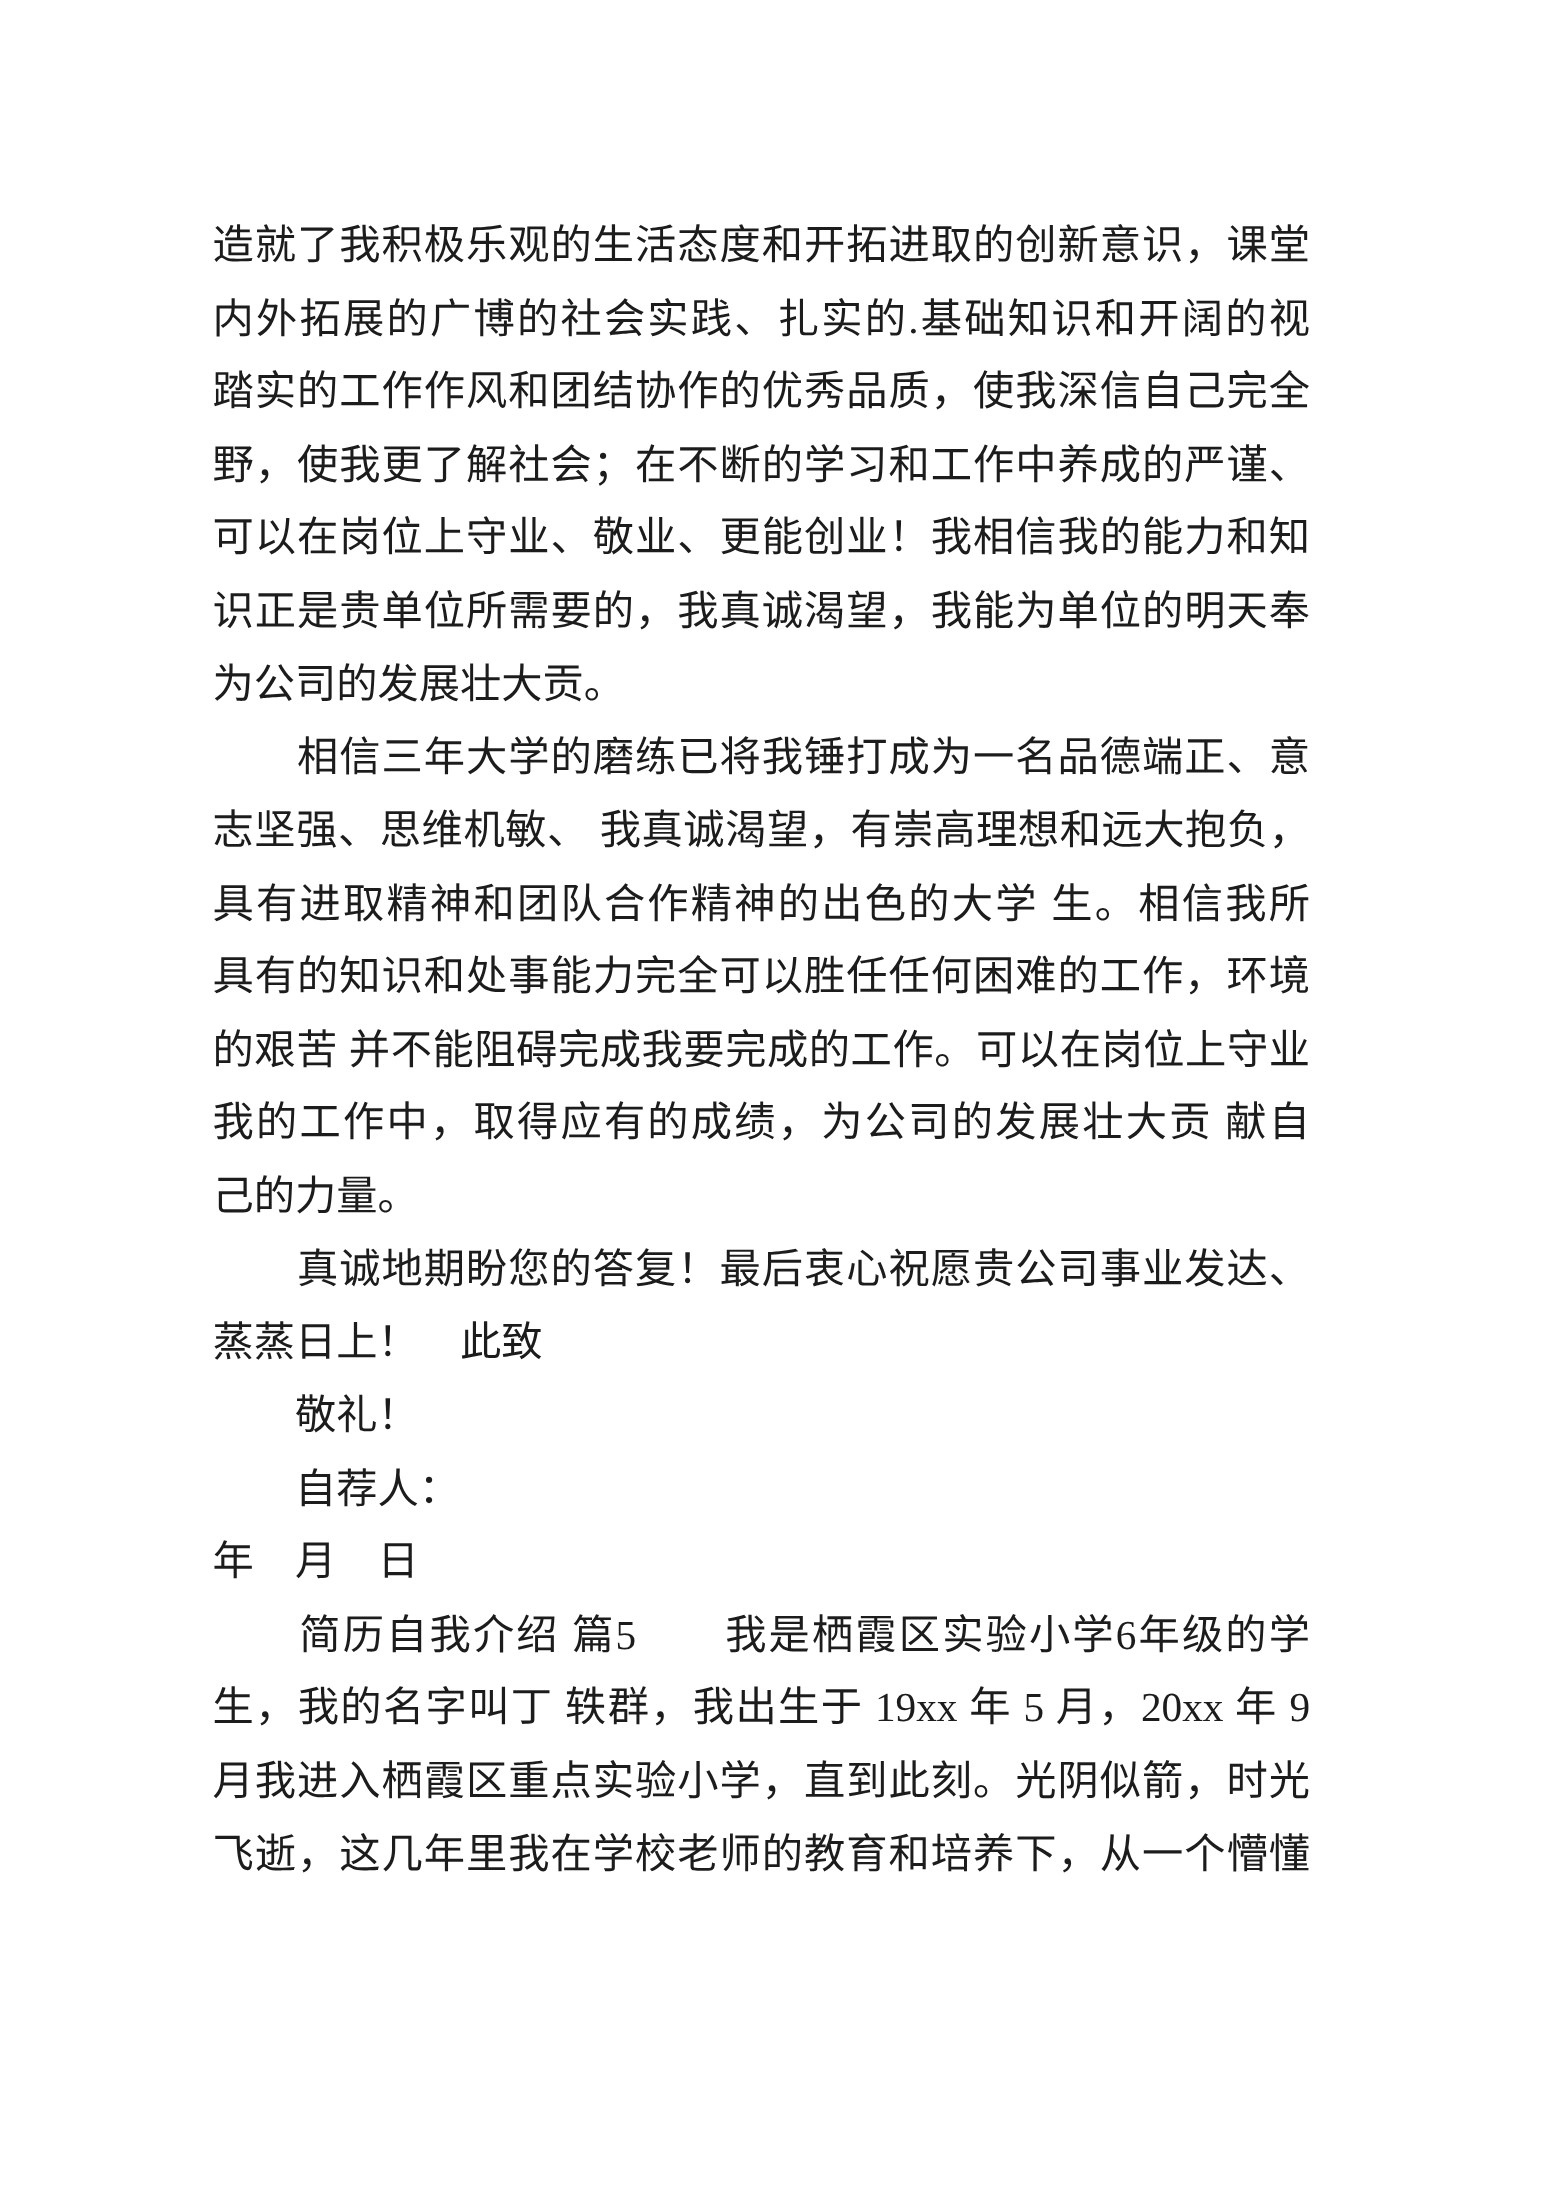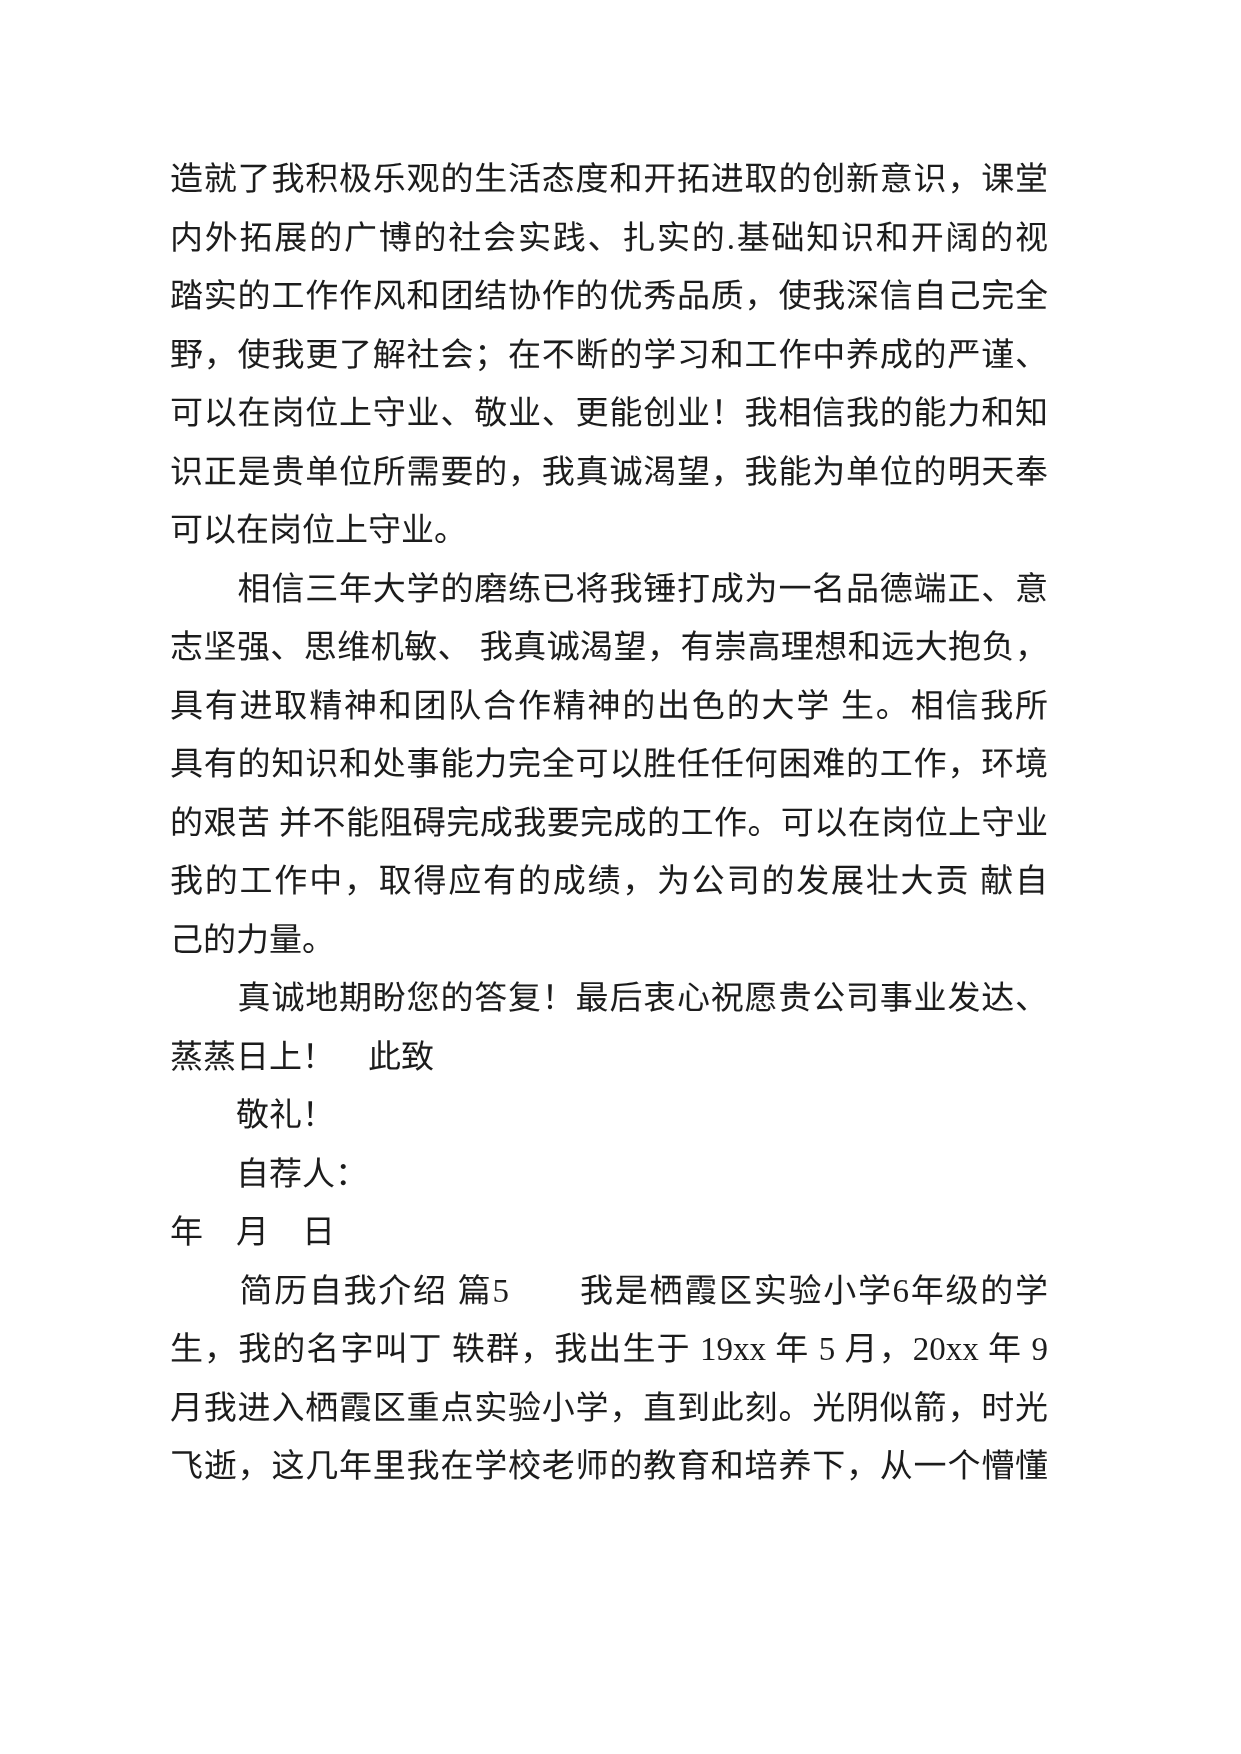--- a/index.html
+++ b/index.html
@@ -10,21 +10,21 @@
   .page {
     position: relative;
     width: 1241px;
     height: 1754px;
     background: #ffffff;
     overflow: hidden;
   }
   .textblock {
     position: absolute;
     left: 170px;
-    top: 150px;
+    top: 168px;
     width: 878px;
   }
   .line {
     font-family: "Liberation Serif", "DejaVu Serif", serif;
     font-size: 33px;
     font-weight: 400;
     color: #1c1c1c;
     height: 58.5px;
     line-height: 58.5px;
     text-align: left;
@@ -39,21 +39,21 @@
 <body>
 
 <div class="page" lang="zh-CN">
   <div class="textblock">
       <div class="line fill">造就了我积极乐观的生活态度和开拓进取的创新意识，课堂</div>
       <div class="line fill">内外拓展的广博的社会实践、扎实的.基础知识和开阔的视</div>
       <div class="line fill">踏实的工作作风和团结协作的优秀品质，使我深信自己完全</div>
       <div class="line fill">野，使我更了解社会；在不断的学习和工作中养成的严谨、</div>
       <div class="line fill">可以在岗位上守业、敬业、更能创业！我相信我的能力和知</div>
       <div class="line fill">识正是贵单位所需要的，我真诚渴望，我能为单位的明天奉</div>
-      <div class="line">可以在岗位上守业。</div>
+      <div class="line">为公司的发展壮大贡。</div>
       <div class="line fill">　　相信三年大学的磨练已将我锤打成为一名品德端正、意</div>
       <div class="line fill">志坚强、思维机敏、 我真诚渴望，有崇高理想和远大抱负，</div>
       <div class="line fill">具有进取精神和团队合作精神的出色的大学 生。相信我所</div>
       <div class="line fill">具有的知识和处事能力完全可以胜任任何困难的工作，环境</div>
       <div class="line fill">的艰苦 并不能阻碍完成我要完成的工作。可以在岗位上守业</div>
       <div class="line fill">我的工作中，取得应有的成绩，为公司的发展壮大贡 献自</div>
       <div class="line">己的力量。</div>
       <div class="line fill">　　真诚地期盼您的答复！最后衷心祝愿贵公司事业发达、</div>
       <div class="line">蒸蒸日上！　此致</div>
       <div class="line">　　敬礼！</div>

